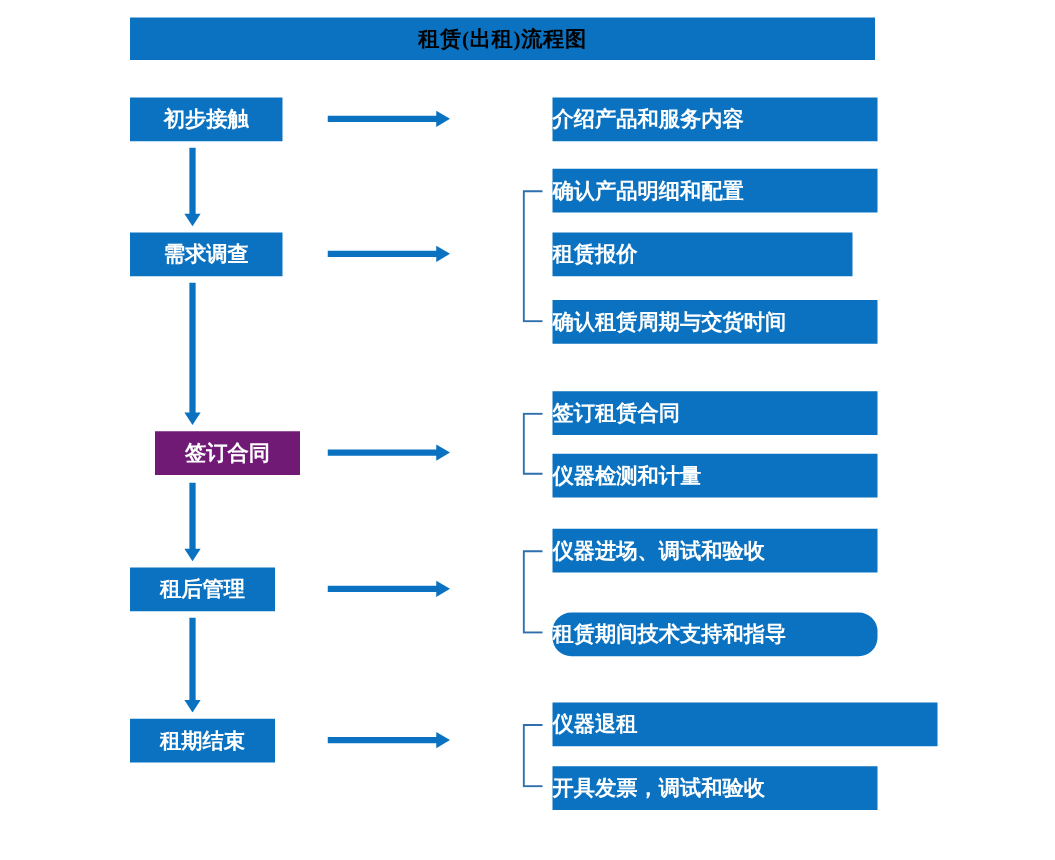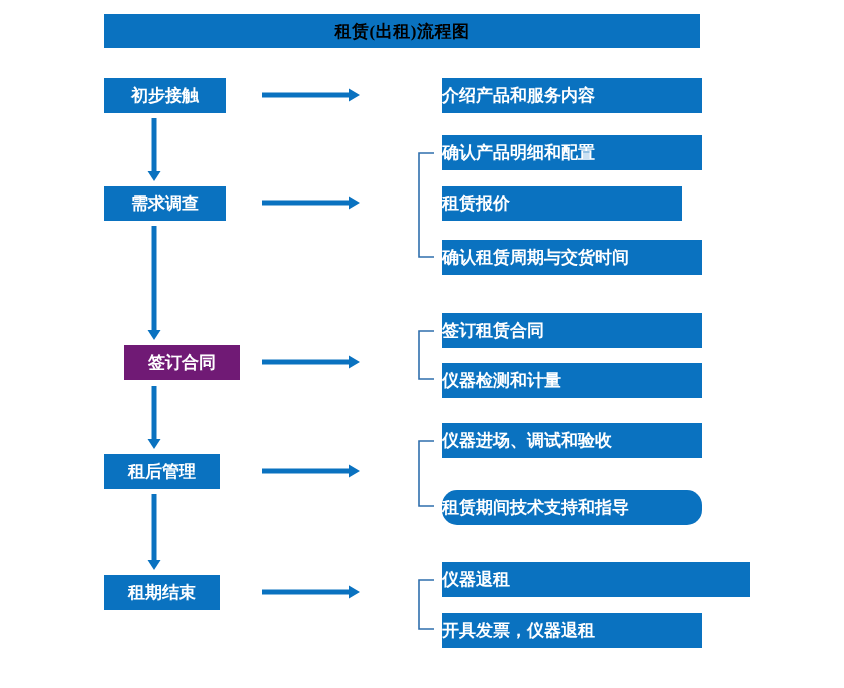--- a/index.html
+++ b/index.html
@@ -56,21 +56,21 @@
   <div id="detail-nodes">
       <div class="node right" style="left: 442px; top: 78px; width: 260px; background: rgb(10, 114, 192);">介绍产品和服务内容</div>
       <div class="node right" style="left: 442px; top: 135px; width: 260px; background: rgb(10, 114, 192);">确认产品明细和配置</div>
       <div class="node right" style="left: 442px; top: 186px; width: 240px; background: rgb(10, 114, 192);">租赁报价</div>
       <div class="node right" style="left: 442px; top: 240px; width: 260px; background: rgb(10, 114, 192);">确认租赁周期与交货时间</div>
       <div class="node right" style="left: 442px; top: 313px; width: 260px; background: rgb(10, 114, 192);">签订租赁合同</div>
       <div class="node right" style="left: 442px; top: 363px; width: 260px; background: rgb(10, 114, 192);">仪器检测和计量</div>
       <div class="node right" style="left: 442px; top: 423px; width: 260px; background: rgb(10, 114, 192);">仪器进场、调试和验收</div>
       <div class="node right" style="left: 442px; top: 490px; width: 260px; background: rgb(10, 114, 192); border-radius: 15px;">租赁期间技术支持和指导</div>
       <div class="node right" style="left: 442px; top: 562px; width: 308px; background: rgb(10, 114, 192);">仪器退租</div>
-      <div class="node right" style="left: 442px; top: 613px; width: 260px; background: rgb(10, 114, 192);">开具发票，仪器退租</div>
+      <div class="node right" style="left: 442px; top: 613px; width: 260px; background: rgb(10, 114, 192);">开具发票，调试和验收</div>
     </div>
   <div id="connectors">
       <div class="v-arrow" style="left: 147px; top: 118px;">
         <svg width="14" height="63" viewBox="0 0 14 63">
           <line x1="7" y1="0" x2="7" y2="54" stroke="#0a72c0" stroke-width="5"></line>
           <polygon points="0.5,53 13.5,53 7,63" fill="#0a72c0"></polygon>
         </svg>
       </div>
       <div class="v-arrow" style="left: 147px; top: 226px;">
         <svg width="14" height="114" viewBox="0 0 14 114">

